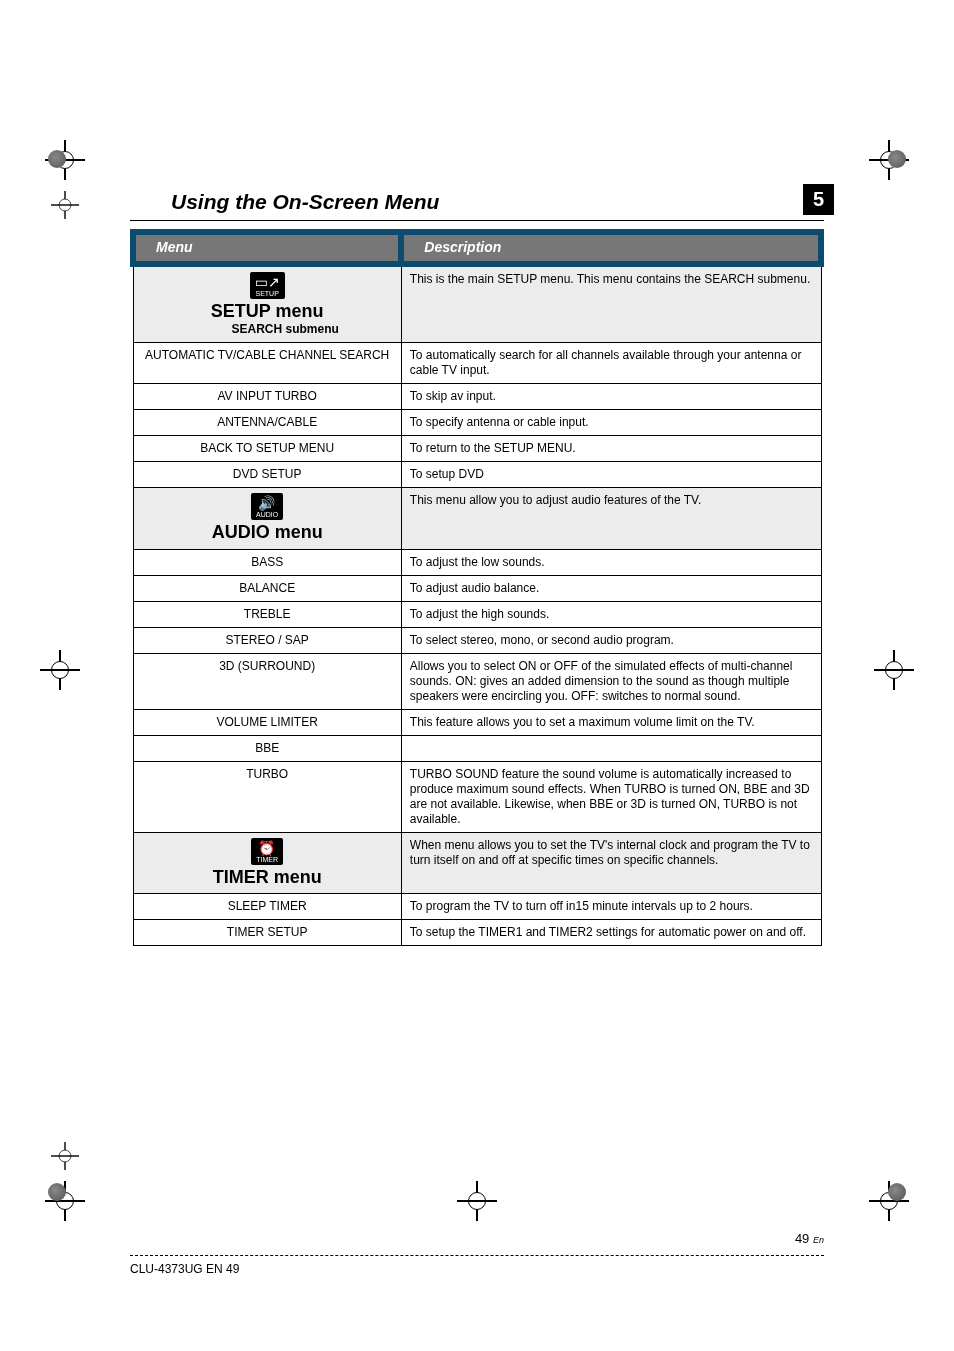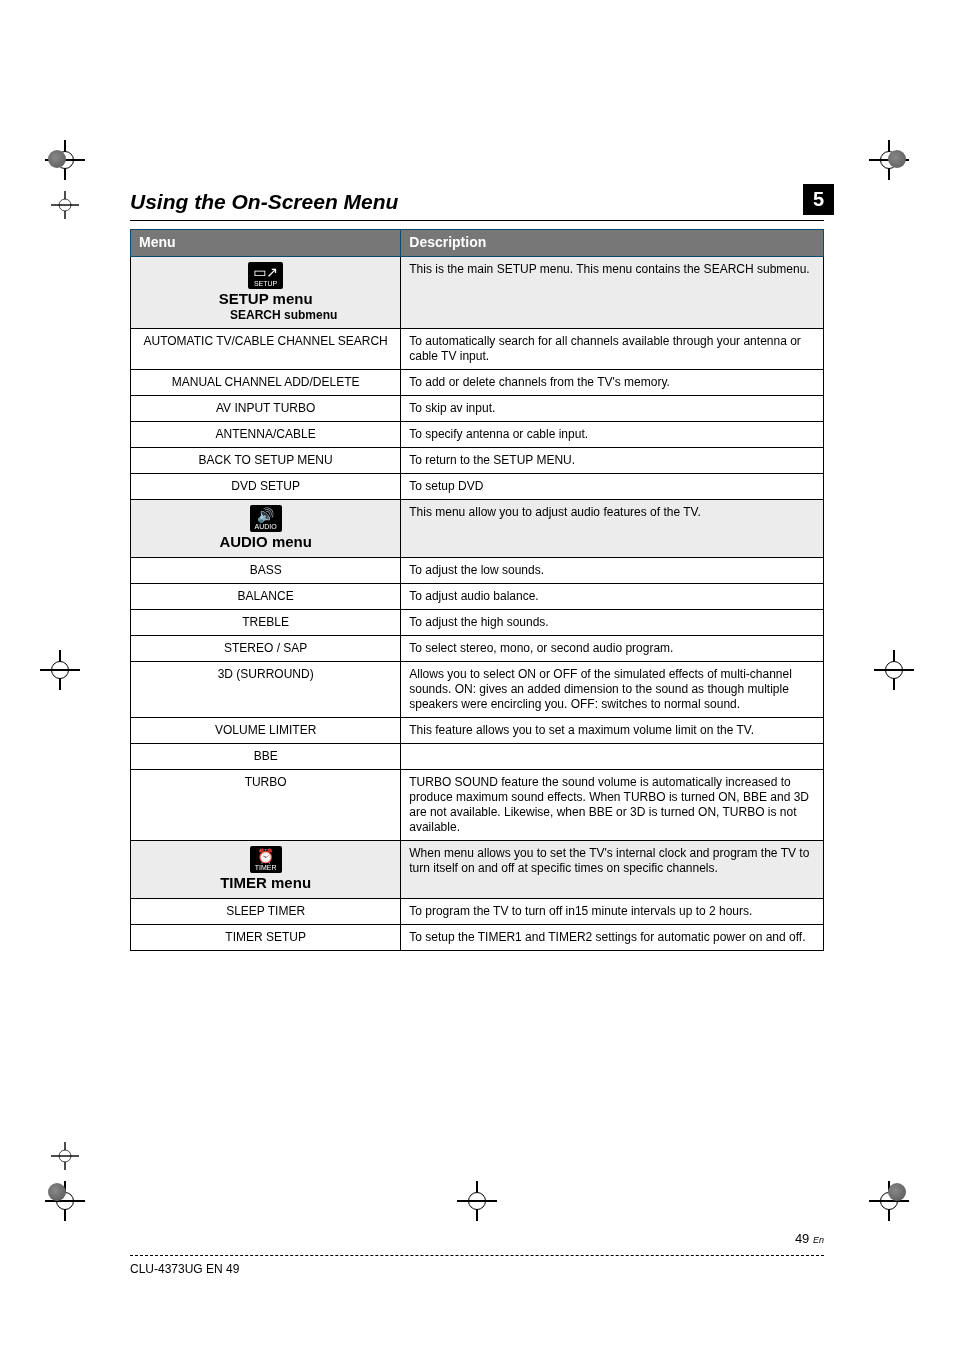--- a/index.html
+++ b/index.html
@@ -93,34 +93,35 @@
     line-height: 1.25;
     table-layout: fixed;
   }
   .menu-table col.c1 { width: 39%; }
   .menu-table col.c2 { width: 61%; }
   .menu-table tr.header td {
     background: #777;
     color: #fff;
     font-weight: bold;
     font-size: 14px;
-    padding: 4px 8px;
-    border: 1px solid #0c4a6e;
+    padding: 4px 20px;
+    border: 6px solid #0c4a6e;
+    font-style: italic;
   }
   .menu-table td {
     border-left: 1px solid #000;
     border-right: 1px solid #000;
     border-top: 0.7px solid #000;
     border-bottom: 0.7px solid #000;
     padding: 5px 8px;
     vertical-align: top;
   }
   .menu-table td.left { text-align: center; }
   .section-row td { background: #ececec; border-top: 1.5px solid #000; }
-  .section-row .menu-name { font-weight: bold; font-size: 15px; }
+  .section-row .menu-name { font-weight: bold; font-size: 18px; }
   .section-row .submenu { font-weight: bold; margin-left: 36px; }
   .section-row td.left { height: 55px; vertical-align: middle; }
   .icon-wrap { display:inline-block; text-align:center; }
   .icon-box {
     display:inline-block;
     background:#000;
     color:#fff;
     padding:3px 5px 2px;
     border-radius:2px;
     font-size:7px;
@@ -199,21 +200,21 @@
       <span class="circ"></span>
     </span>
   </div>
 <div class="reg-bl2" style="position:absolute;">
     <span class="crosshair" style="transform:scale(0.7)">
       <span class="circ"></span>
     </span>
   </div>
 
 <div class="page">
-  <div style="position:relative;">
+  <div style="position:relative;margin-left:41px;">
     <div class="chapter-title">Using the On-Screen Menu</div>
     <div class="corner-num">5</div>
   </div>
   <hr class="rule">
 
   <table class="menu-table">
     <colgroup>
         <col class="c1">
         <col class="c2">
       </colgroup>
@@ -231,24 +232,20 @@
         <span class="menu-name">SETUP menu</span><br>
         <span class="submenu">SEARCH submenu</span>
       </td>
       <td>This is the main SETUP menu. This menu contains the SEARCH submenu.</td>
     </tr>
     <tr>
           <td class="left">AUTOMATIC TV/CABLE CHANNEL SEARCH</td>
           <td>To automatically search for all channels available through your antenna or cable TV input.</td>
         </tr>
     <tr>
-          <td class="left">MANUAL CHANNEL ADD/DELETE</td>
-          <td>To add or delete channels from the TV's memory.</td>
-        </tr>
-    <tr>
           <td class="left">AV INPUT TURBO</td>
           <td>To skip av input.</td>
         </tr>
     <tr>
           <td class="left">ANTENNA/CABLE</td>
           <td>To specify antenna or cable input.</td>
         </tr>
     <tr>
           <td class="left">BACK TO SETUP MENU</td>
           <td>To return to the SETUP MENU.</td>

